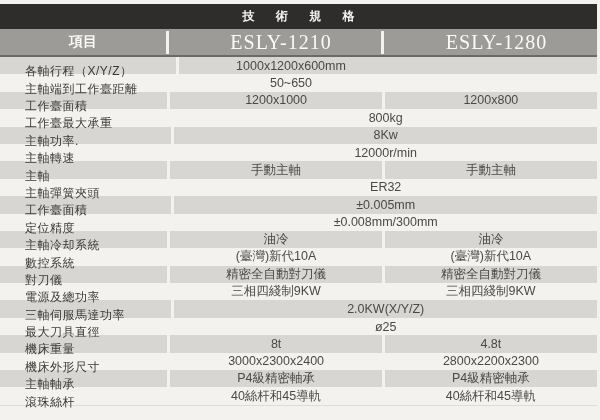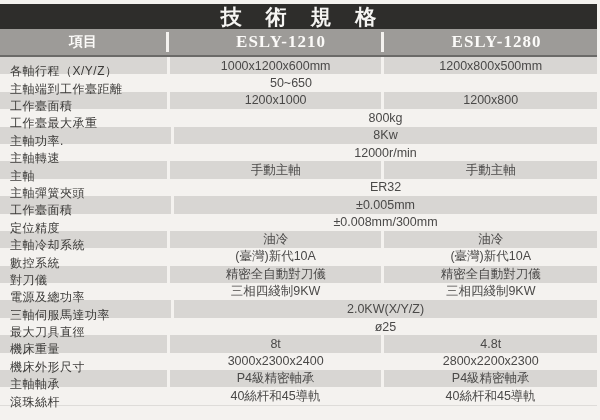--- a/index.html
+++ b/index.html
@@ -18,58 +18,58 @@
     font-family:"Liberation Sans", sans-serif;
   }
   .page{width:600px;height:420px;position:relative;}
   .sheet{width:597px;}
   .title-bar{
     margin-top:4px;
     height:25px;
     background:#2e2d2b;
     color:#f5f4f2;
     display:flex;align-items:center;justify-content:center;
-    font-size:21px;font-weight:bold;
+    font-size:12px;font-weight:bold;
     letter-spacing:9px;
     text-indent:9px; 
   }
   .header-row{
     height:26px;
     background:#9d9b98;
     border-bottom:2px solid #6b6a68;
     display:flex;
     color:#fbfaf8;
     align-items:center;
   }
   .header-row .label-cell{
     font-size:14px;font-weight:bold;
     display:flex;align-items:center;justify-content:center;
   }
   .model{
     display:flex;align-items:center;justify-content:center;
     font-family:"Liberation Serif", serif;
-    font-weight:bold;font-size:17px;
+    font-weight:normal;font-size:20px;
     letter-spacing:1px;
     padding-left:12px;
   }
   .cell{box-sizing:border-box;}
   .label-cell{width:176px;}
   .val-cell{width:227px;border-left:3px solid var(--paper);}
   .val-cell2{width:228px;border-left:3px solid var(--paper);}
   .span-cell{width:439px;border-left:3px solid var(--paper);}
   .row{
     height:17.4px;
     display:flex;
     align-items:center;
     font-size:12px;
   }
   .row.gray{background:#d8d6d3;}
   .row.white{background:transparent;}
   .row .label-cell{
-    padding-left:10px;
+    padding-left:25px;
     color:#3b3a38;
     font-weight:500;
     letter-spacing:0.5px;
     white-space:nowrap;
     margin-top:12px;
   }
   .row .val-cell,.row .val-cell2,.row .span-cell{
     text-align:right;
     color:#4a4948;
     font-size:12.5px;
@@ -92,21 +92,20 @@
     <div class="header-row">
       <div class="cell label-cell">項目</div>
       <div class="cell val-cell model">ESLY-1210</div>
       <div class="cell val-cell2 model">ESLY-1280</div>
     </div>
 
     <div id="rows">
         <div class="row gray">
           <div class="cell label-cell">各軸行程（X/Y/Z）</div>
           <div class="cell val-cell">1000x1200x600mm</div>
-          <div class="cell val-cell2">1200x800x500mm</div>
         </div>
         <div class="row white">
           <div class="cell label-cell">主軸端到工作臺距離</div>
           <div class="cell val-cell">50~650</div>
         </div>
         <div class="row gray">
           <div class="cell label-cell">工作臺面積</div>
           <div class="cell val-cell">1200x1000</div>
           <div class="cell val-cell2">1200x800</div>
         </div>

